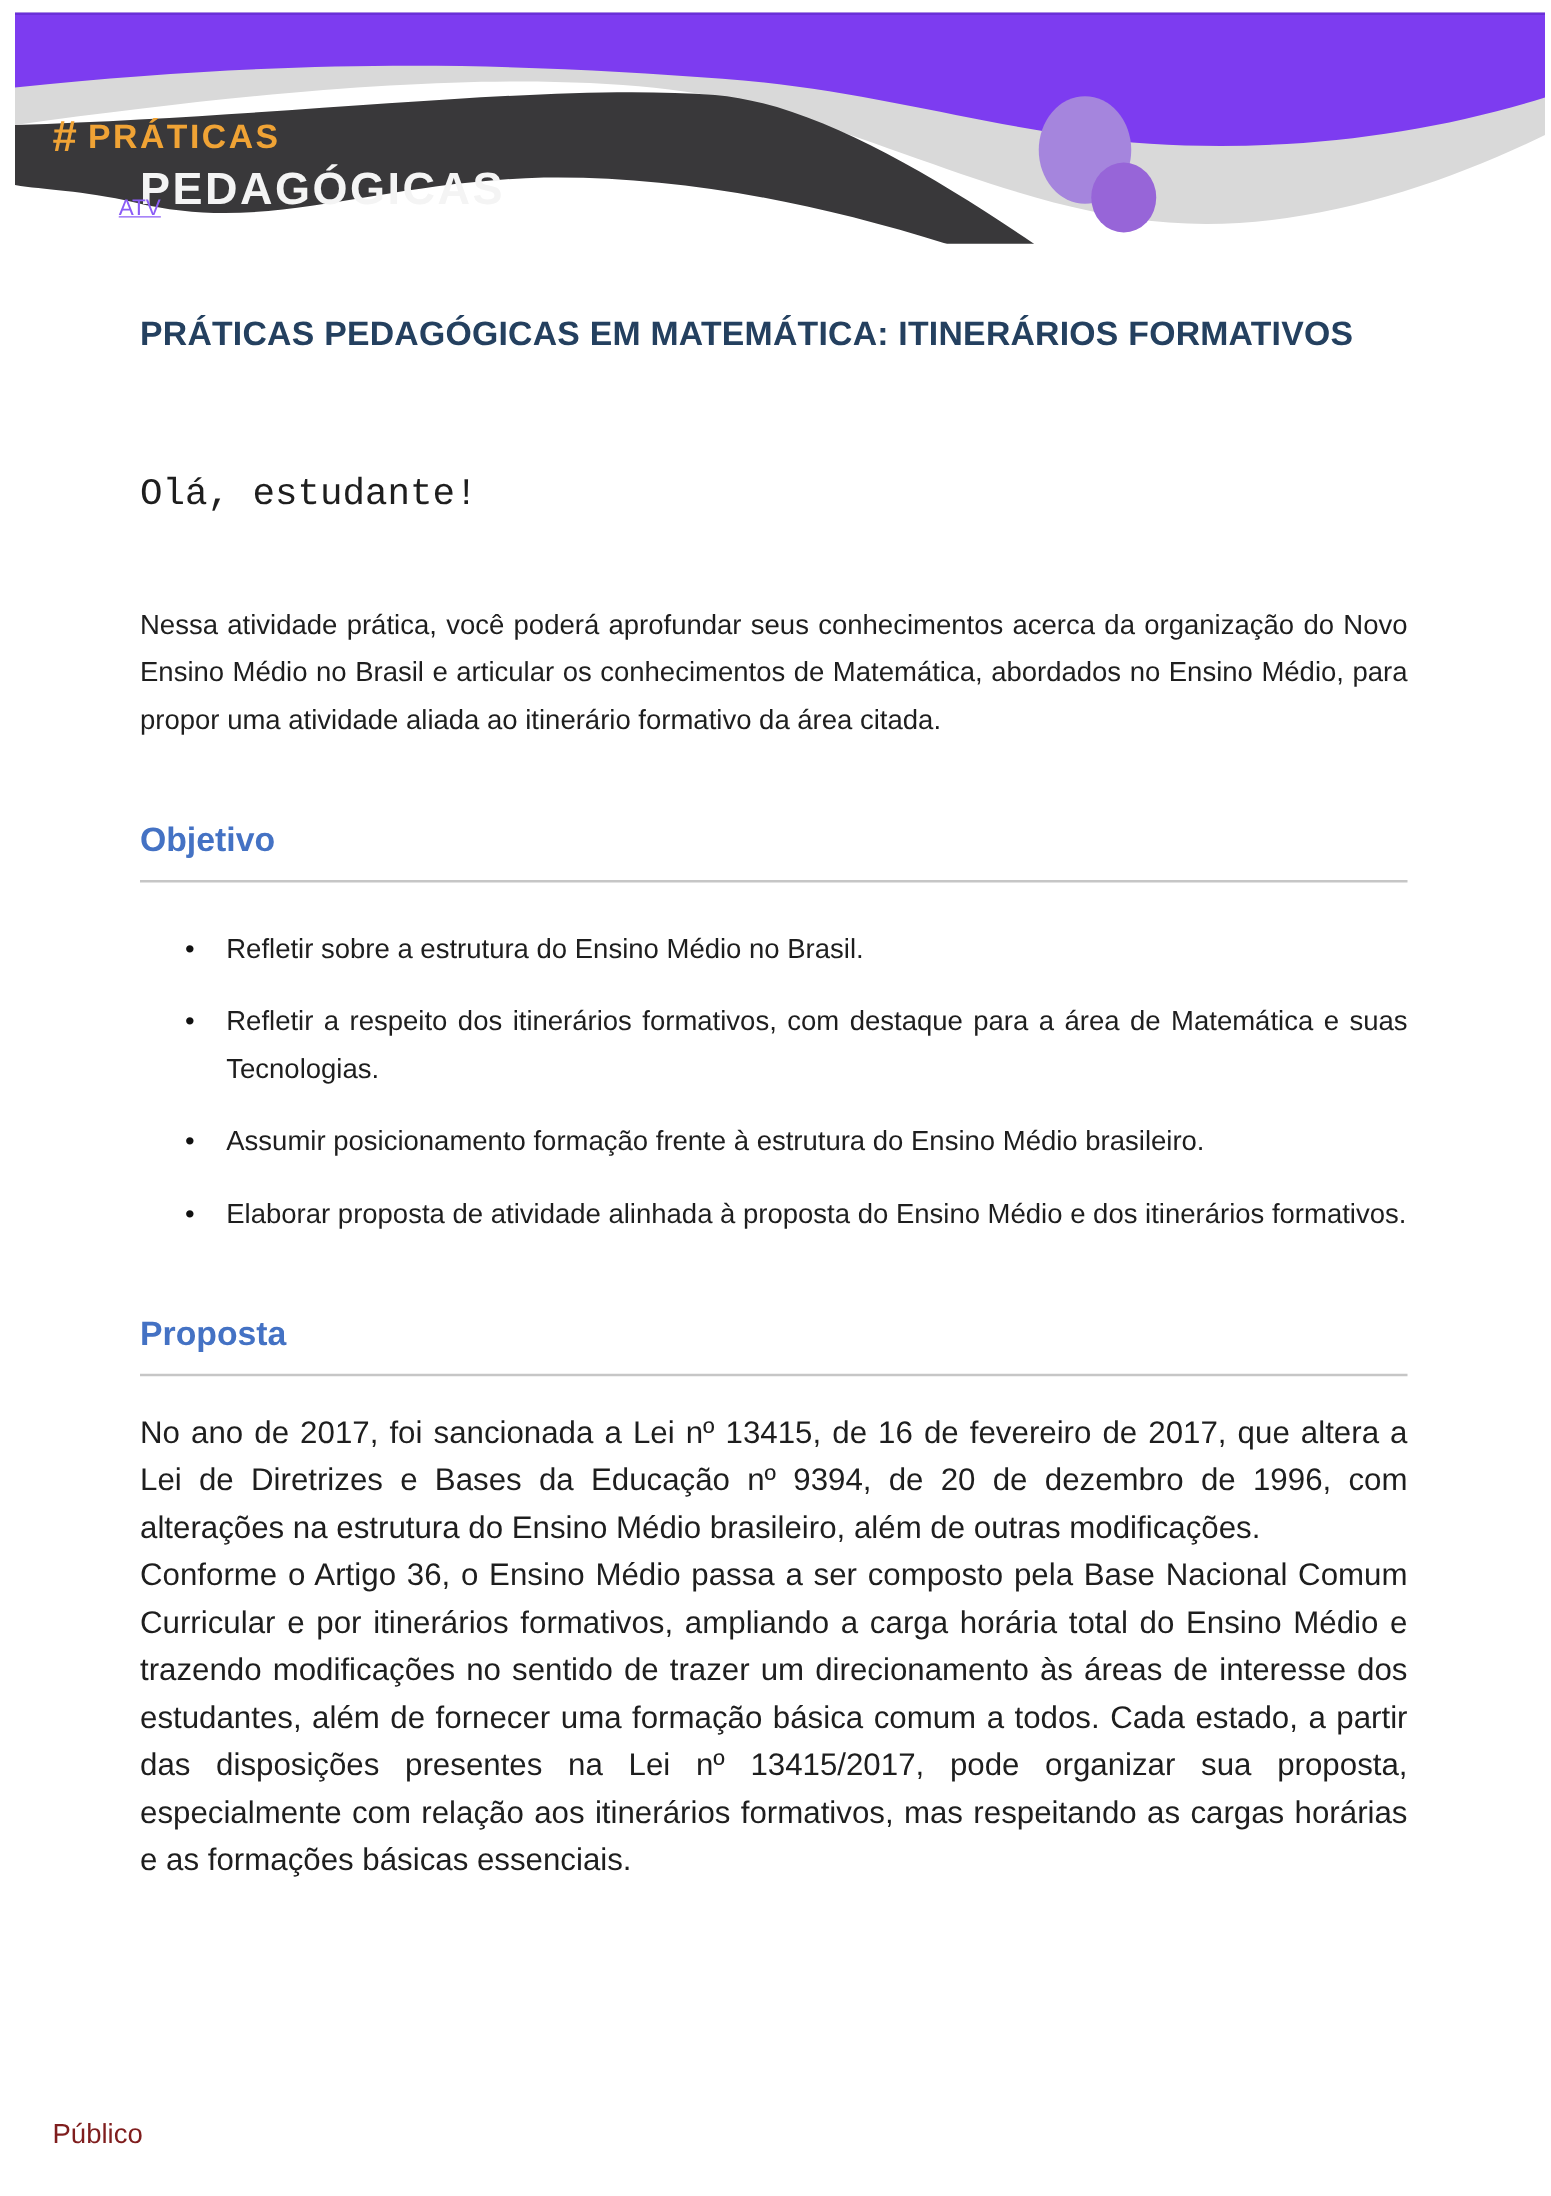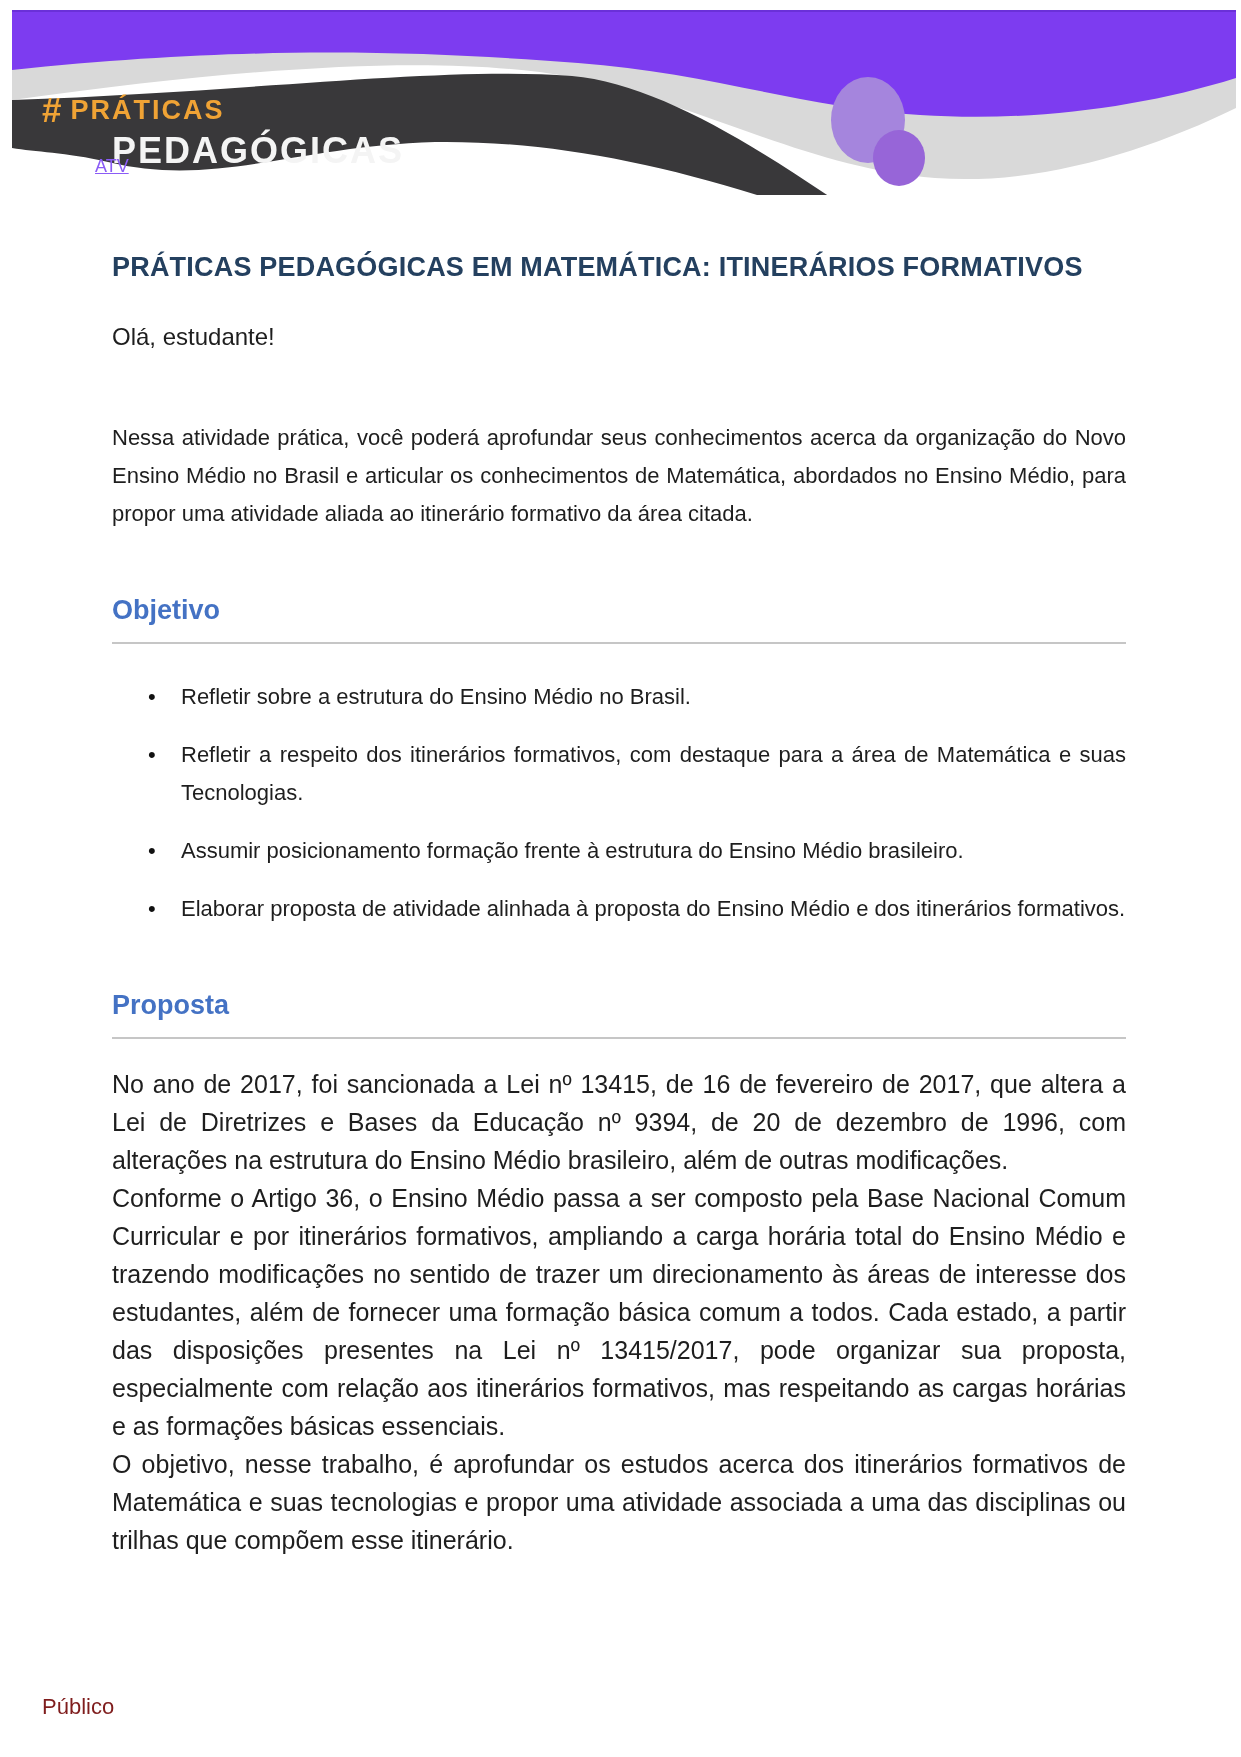--- a/index.html
+++ b/index.html
@@ -26,21 +26,21 @@
   .logo-line2{color:var(--logo-white,#f4f4f4);font-weight:800;font-size:36px;letter-spacing:2px;margin:6px 0 0 70px;}
   .atv{position:absolute;left:95px;top:156px;font-size:18px;color:#8b5cf6;text-decoration:underline;}
 
   
   .content{padding:0 115px 0 112px;}
   .doc-title{
     margin:57px 14px 0 0;text-align:left;
     font-size:27px;font-weight:bold;color:var(--title-navy,#24405f);
     letter-spacing:0.2px;
   }
-  .greeting{margin-top:40px;font-size:24px;}
+  .greeting{margin-top:96px;font-size:30px;font-family:Liberation Mono, monospace;}
   .intro{margin-top:68px;font-size:22px;line-height:38px;text-align:justify;}
 
   .section-heading{font-size:27px;font-weight:bold;color:var(--heading-blue,#4472c4);margin:62px 0 0;}
   .rule{border:none;border-top:2px solid var(--rule-gray,#c6c6c6);margin:16px 0 0;height:0;}
 
   ul.bullets{margin:34px 0 0;padding:0 0 0 36px;list-style:none;}
   ul.bullets li{position:relative;padding-left:33px;margin-bottom:20px;font-size:22px;line-height:38px;}
   ul.bullets .dot{position:absolute;left:0;top:0;font-size:22px;color:#111;}
   ul.bullets .li-text{display:block;text-align:justify;}
 
@@ -101,20 +101,19 @@
         <span class="li-text">Elaborar proposta de atividade alinhada à proposta do Ensino Médio e dos itinerários formativos.</span>
       </li>
     </ul>
 
     <h2 class="section-heading">Proposta</h2>
     <hr class="rule">
 
     <div class="proposta-paragraphs">
       <p>No ano de 2017, foi sancionada a Lei nº 13415, de 16 de fevereiro de 2017, que altera a Lei de Diretrizes e Bases da Educação nº 9394, de 20 de dezembro de 1996, com alterações na estrutura do Ensino Médio brasileiro, além de outras modificações.</p>
       <p>Conforme o Artigo 36, o Ensino Médio passa a ser composto pela Base Nacional Comum Curricular e por itinerários formativos, ampliando a carga horária total do Ensino Médio e trazendo modificações no sentido de trazer um direcionamento às áreas de interesse dos estudantes, além de fornecer uma formação básica comum a todos. Cada estado, a partir das disposições presentes na Lei nº 13415/2017, pode organizar sua proposta, especialmente com relação aos itinerários formativos, mas respeitando as cargas horárias e as formações básicas essenciais.</p>
-      <p>O objetivo, nesse trabalho, é aprofundar os estudos acerca dos itinerários formativos de Matemática e suas tecnologias e propor uma atividade associada a uma das disciplinas ou trilhas que compõem esse itinerário.</p>
     </div>
 
   </div>
 
   <div class="footer-label">Público</div>
 
 </div>
 
 </body></html>

